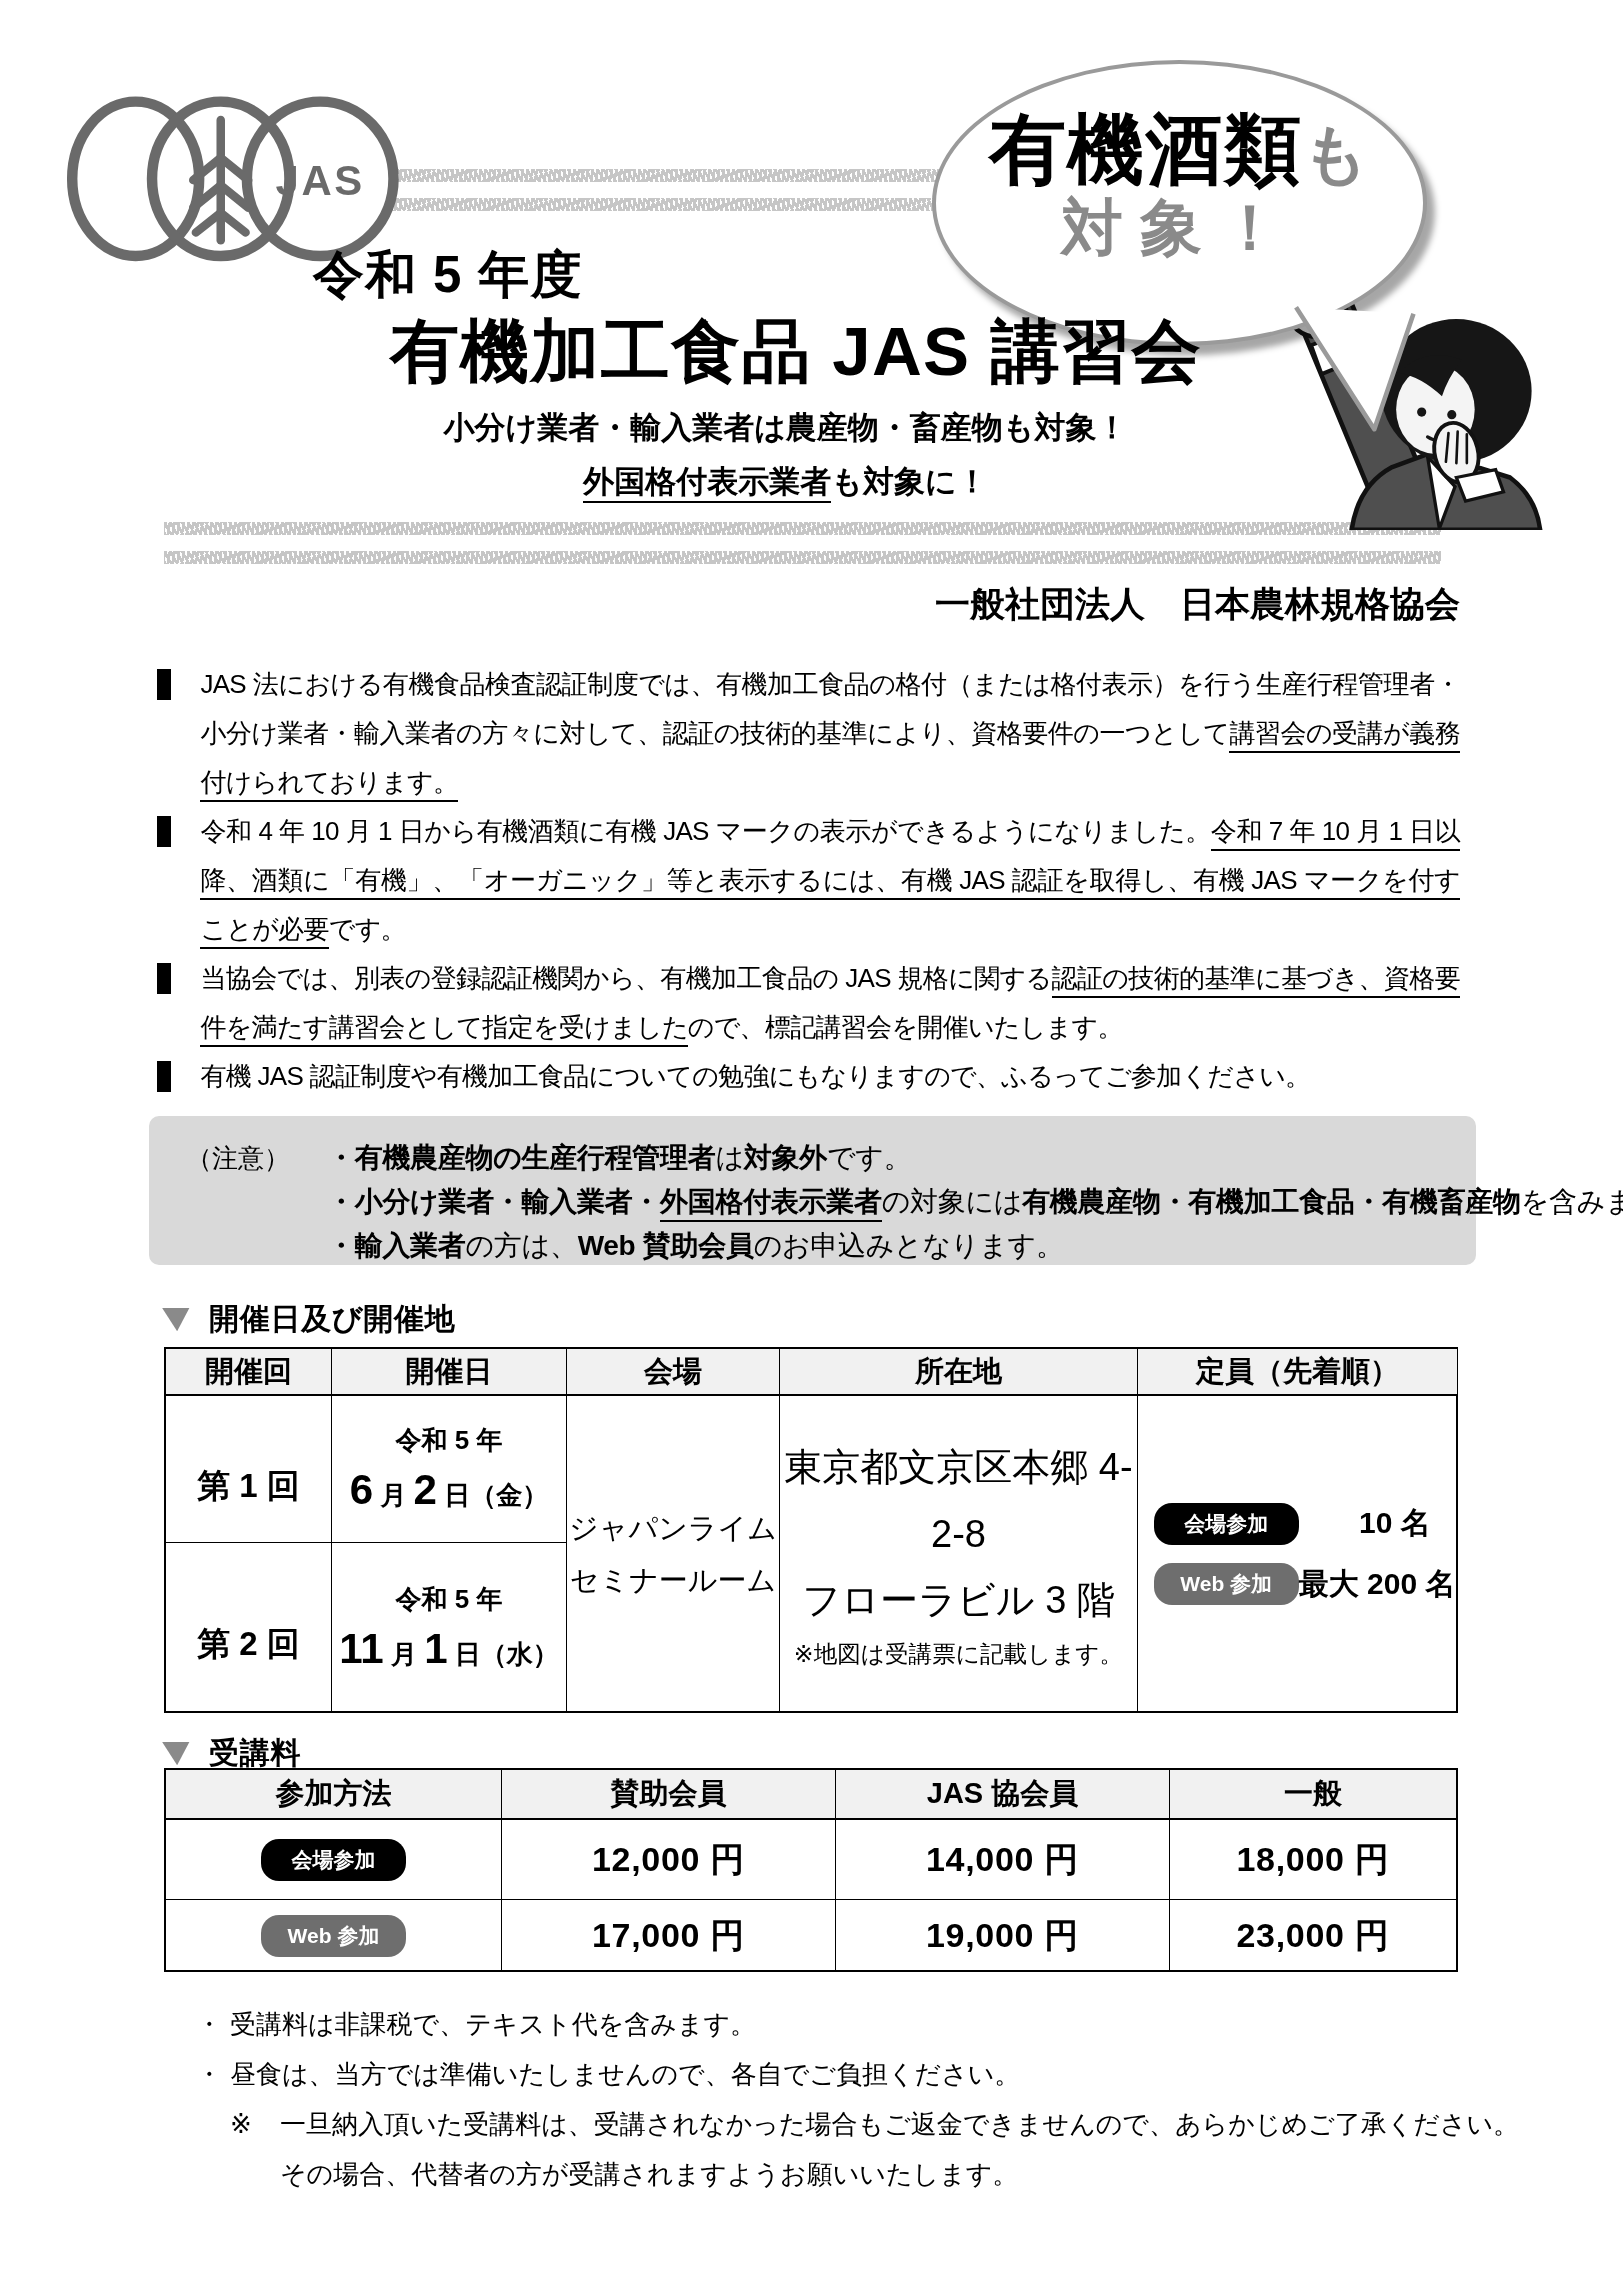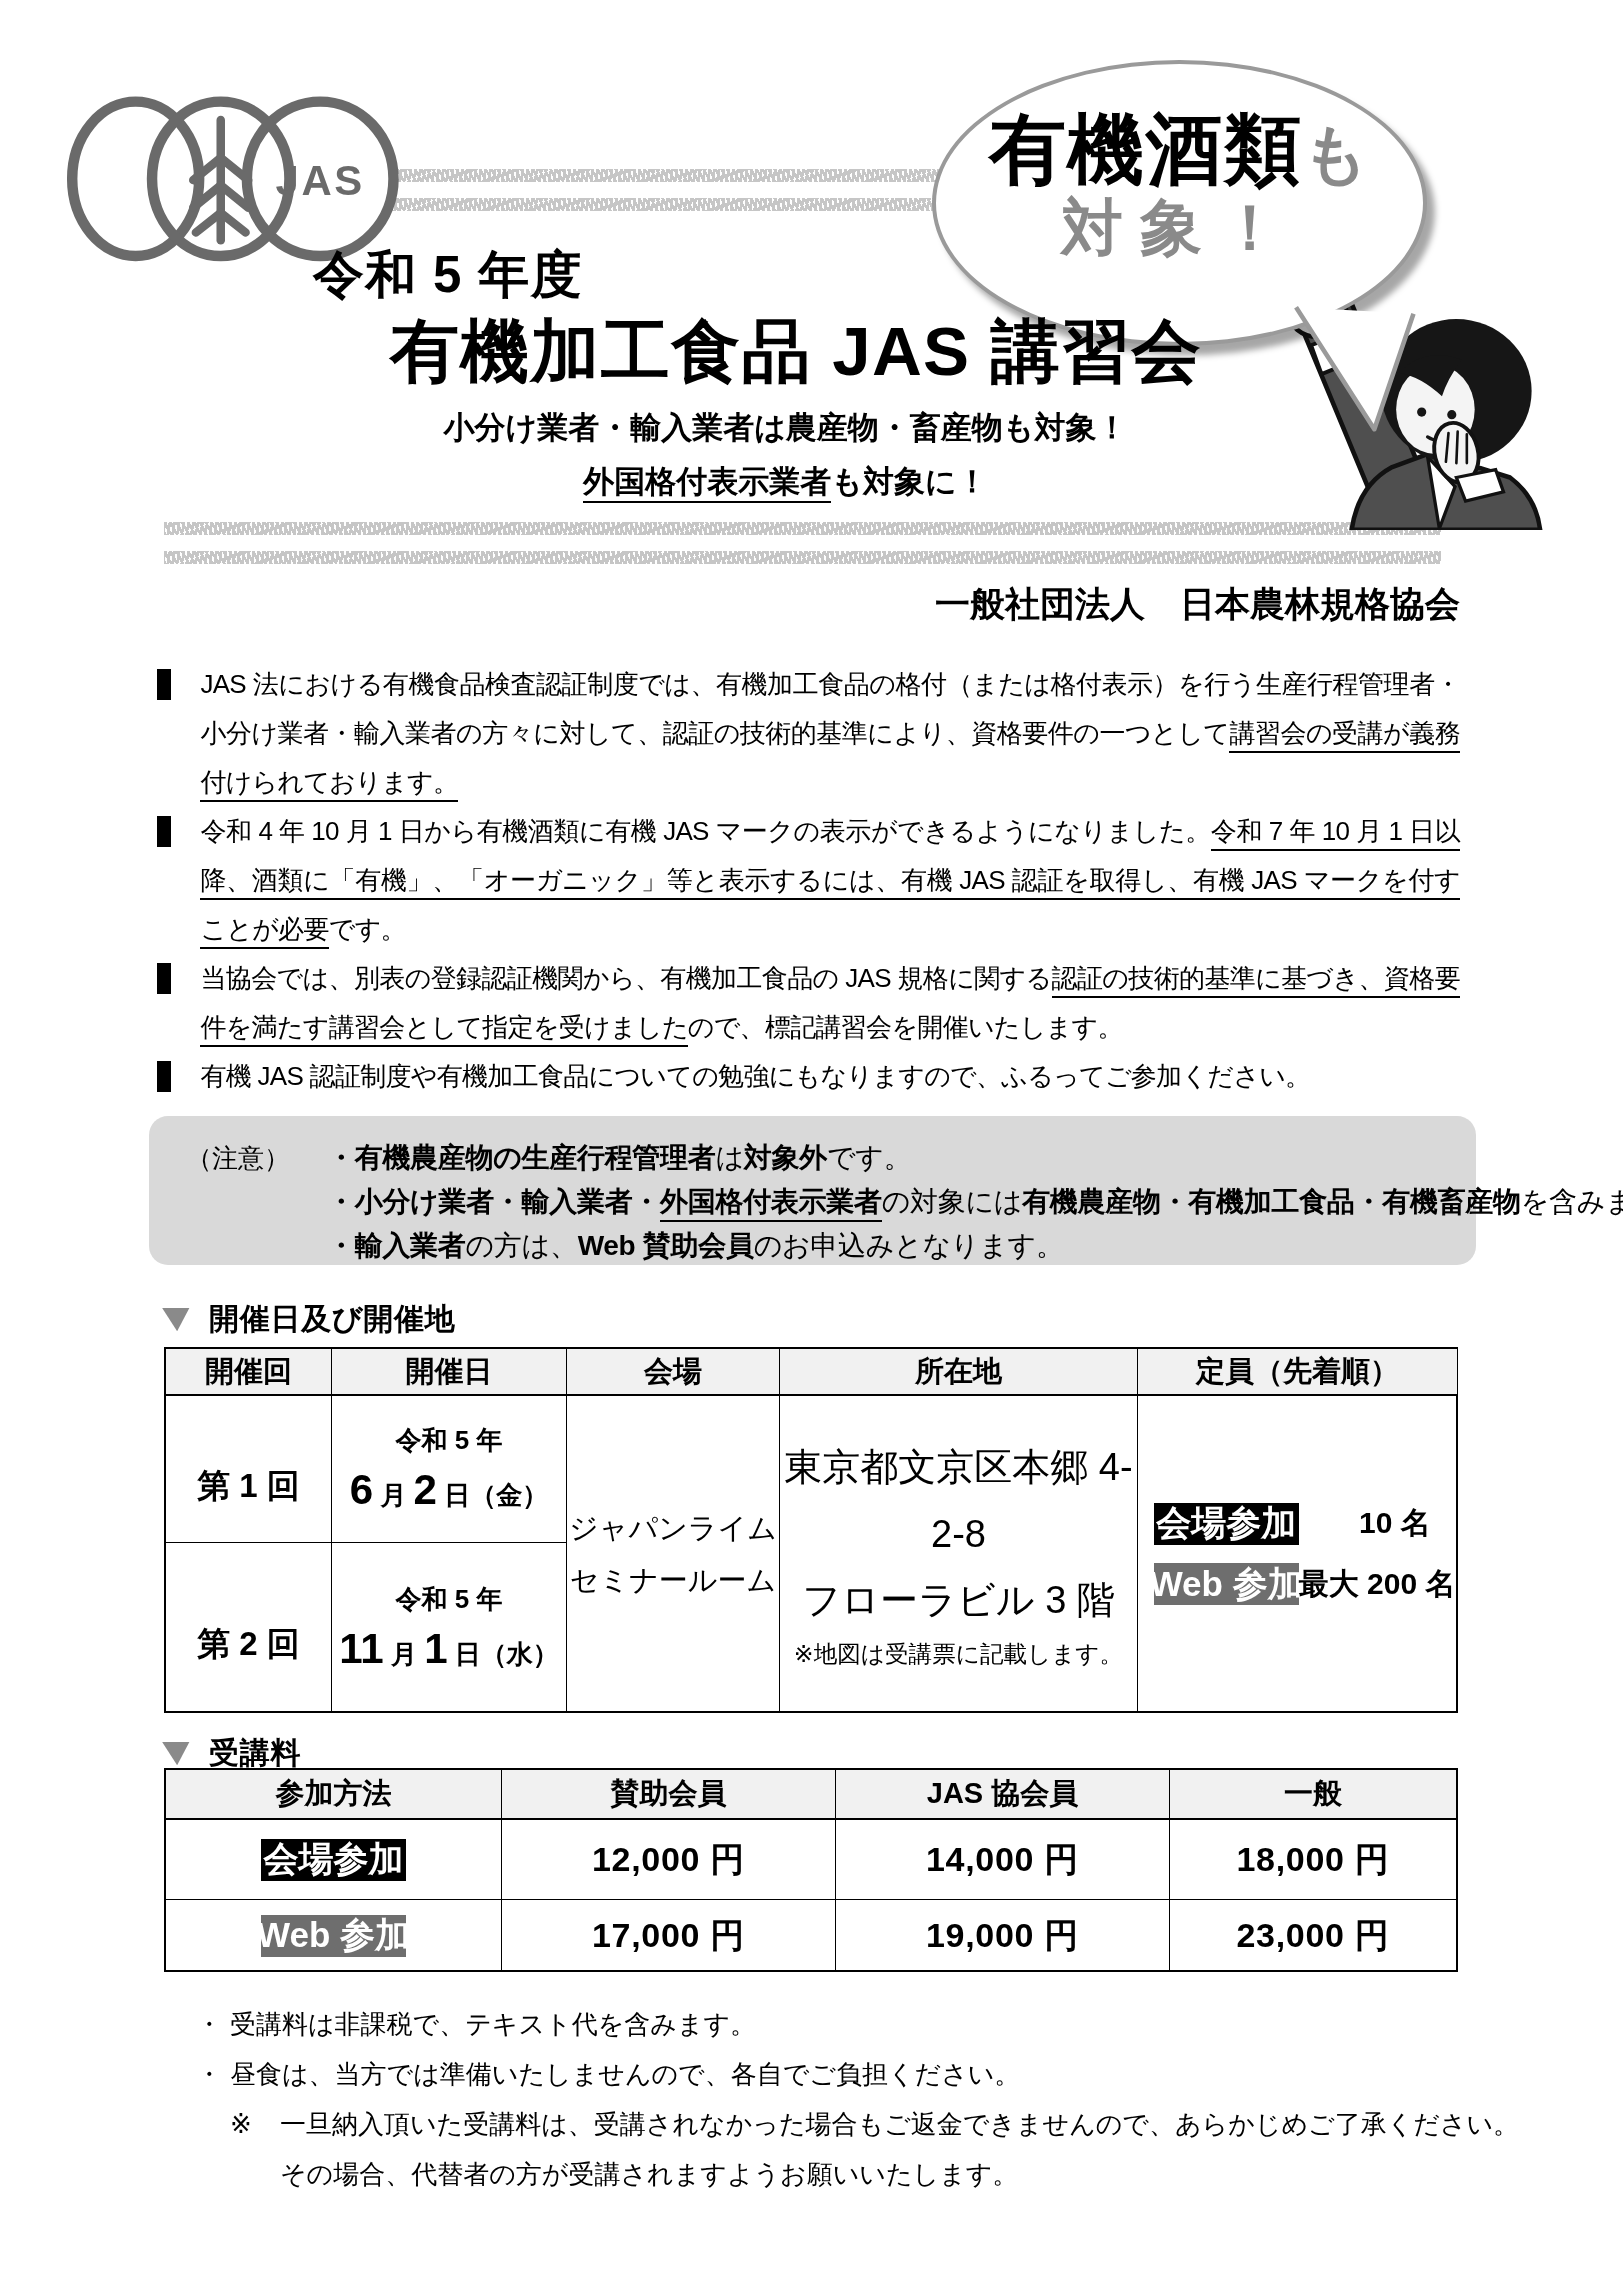--- a/index.html
+++ b/index.html
@@ -40,21 +40,21 @@
   .bullet{display:flex;gap:29px;margin:0;}
   .bullet .sq{flex:none;width:14.4px;height:31px;background:#000;margin-top:9.2px;}
   .bullet p{margin:0;flex:1;font-size:26px;line-height:49px;letter-spacing:-0.7px;
     text-align:justify;text-justify:inter-character;}
   .seg.u{border-bottom:2px solid #000;padding-bottom:3.3px;}
   .seg.b{font-weight:bold;}
   .seg.big{font-size:1.62em;}
 
   
   .notebox{position:absolute;left:149px;top:1116px;width:1327px;height:149px;background:#d9d9d9;
-    border-radius:19px;display:flex;box-sizing:border-box;padding:19.6px 13px 0 37px;}
+    border-radius:10px;display:flex;box-sizing:border-box;padding:19.6px 13px 0 37px;}
   .notebox .nlabel{flex:none;width:141px;font-size:26px;line-height:44px;}
   .notebox .nitems{flex:1;}
   .notebox .nitems p{margin:0;font-size:28px;line-height:44px;white-space:nowrap;letter-spacing:-0.3px;}
 
   
   .sec{position:absolute;display:flex;align-items:center;gap:19.6px;}
   .sec .tri{width:27.5px;height:23.6px;background:#8a8a8a;clip-path:polygon(0 0,100% 0,55% 100%);}
   .sec .stitle{font-size:30px;font-weight:bold;letter-spacing:0.7px;}
   .sec.sched{left:162px;top:1299px;}
   .sec.fee{left:162px;top:1733px;}
@@ -74,21 +74,21 @@
   .cell.split{border-bottom:1.3px solid #000;}
   .cell .round{font-size:33px;font-weight:bold;margin-top:34px;}
   .cell .era-s{font-size:26px;font-weight:bold;line-height:1.5;}
   .cell .dline{font-size:26px;font-weight:bold;line-height:1.25;margin-top:3.9px;}
   .cell .vline{font-size:29px;line-height:1.8;}
   .cell .aline{font-size:38px;line-height:1.75;}
   .cell .anote{font-size:23.6px;line-height:1.7;}
   .caprow{display:flex;align-items:center;width:100%;padding:0 15.7px;box-sizing:border-box;margin:9.2px 0;}
   .captext{margin-left:auto;font-size:30px;font-weight:bold;padding-right:10.5px;white-space:nowrap;}
   .badge{display:inline-flex;align-items:center;justify-content:center;color:#fff;font-weight:bold;
-         border-radius:0;font-size:35px;width:145px;height:42px;flex:none;white-space:nowrap;}
+         border-radius:18px;font-size:21px;width:145px;height:42px;flex:none;white-space:nowrap;}
   .badge.black{background:#000000;}
   .badge.gray{background:#6e6e6e;}
   .price{font-size:34px;font-weight:bold;letter-spacing:0.7px;}
 
   
   .footnotes{position:absolute;left:0;top:1999px;width:1623px;}
   .fn{position:relative;font-size:26px;line-height:50px;padding-left:230px;white-space:nowrap;}
   .fn .mk{position:absolute;left:196px;}
   .fn.l3{padding-left:280px;}
   .fn.l3 .mk{left:230px;}

